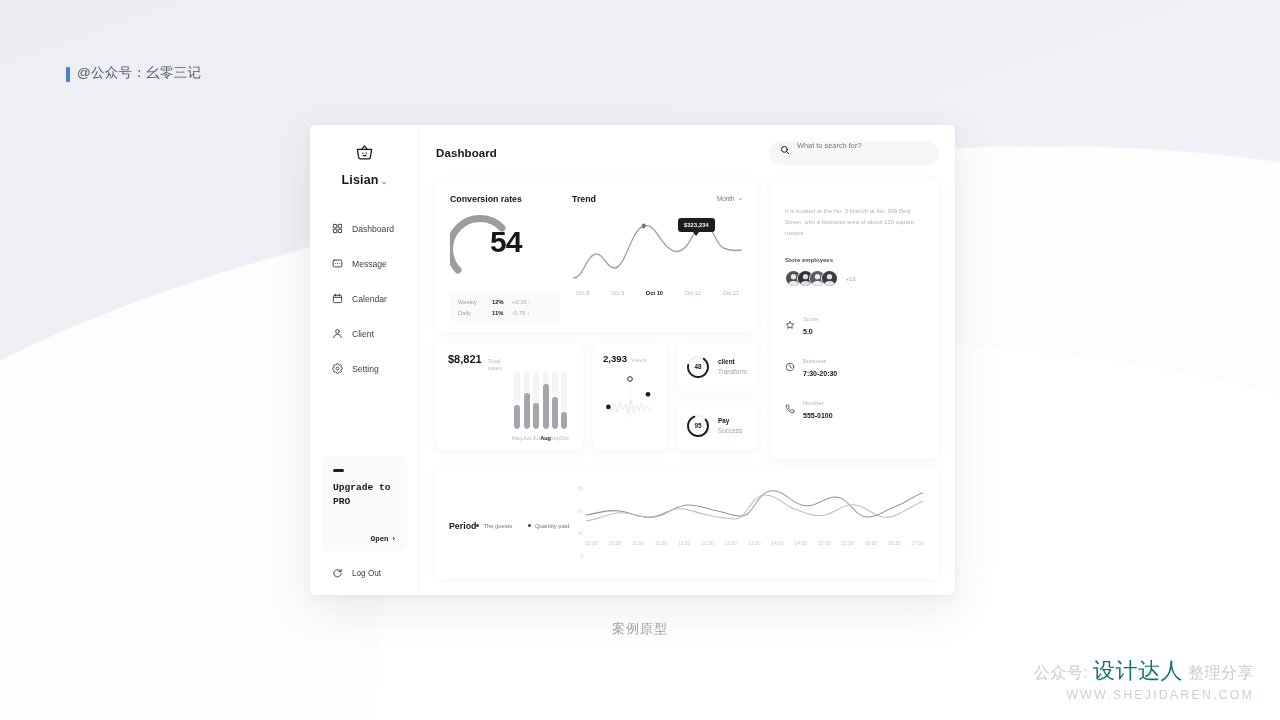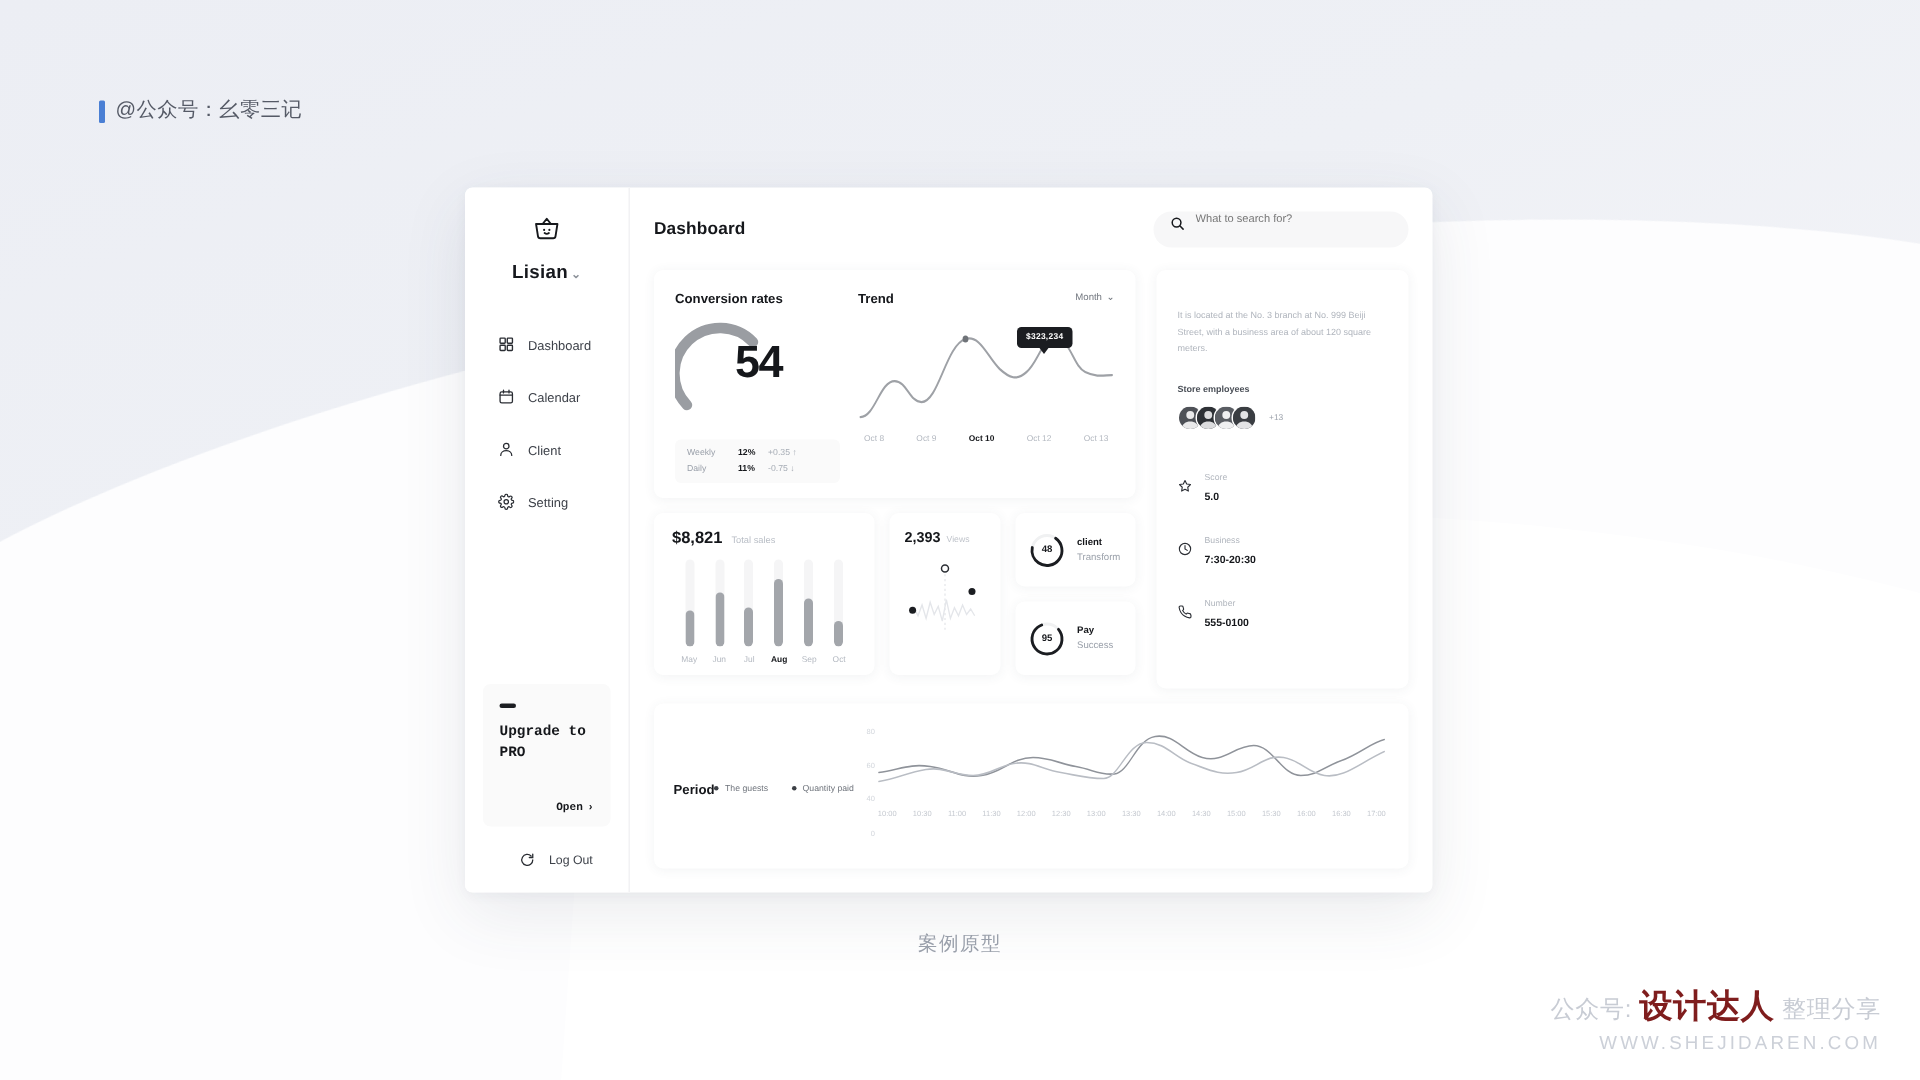--- a/index.html
+++ b/index.html
@@ -46,21 +46,21 @@
     position: absolute; left: 0; right: 0; top: 620px;
     text-align: center;
     font-size: 13px; color: #9aa0ab; letter-spacing: 1px;
   }
 
   .wm-bottom {
     position: absolute; right: 26px; bottom: 18px;
     text-align: right; color: #c8ccd4; user-select: none;
   }
   .wm-bottom .l1 { font-size: 16px; letter-spacing: .5px; }
-  .wm-bottom .l1 .big { font-size: 22px; font-weight: 700; color: #7f1d1d; }
+  .wm-bottom .l1 .big { font-size: 22px; font-weight: 400; color: #0f766e; }
   .wm-bottom .l2 { font-size: 12.5px; letter-spacing: 2.1px; margin-top: 2px; color: #ccd0d8; }
 
   
   .app {
     position: absolute; left: 310px; top: 125px;
     width: 645px; height: 470px;
     background: #ffffff;
     border-radius: 5px;
     box-shadow: 0 14px 44px rgba(60,70,90,.10), 0 2px 8px rgba(60,70,90,.05);
     display: flex; overflow: hidden;
@@ -104,21 +104,21 @@
   }
   .promo .dash { width: 11px; height: 3px; background: #1c1e22; border-radius: 2px; margin-bottom: 9px; }
   .promo .ptitle { font-size: 9.6px; font-weight: 700; color: #15171b; line-height: 1.45; }
   .promo .open {
     position: absolute; right: 11px; bottom: 8px;
     font-size: 7.4px; font-weight: 700; color: #15171b;
     display: flex; align-items: flex-end; gap: 3px; cursor: pointer;
   }
   .logout {
     display: flex; align-items: center; gap: 9px;
-    padding: 0 0 0 36px; height: 44px;
+    padding: 0 0 0 22px; height: 44px;
     font-size: 8.2px; color: #3d4149; cursor: pointer;
   }
   .logout .ic { width: 11px; height: 11px; color: #2a2d33; }
 
   
   .main { flex: 1; padding: 16px 16px 0 16px; display:flex; flex-direction: column; }
   .topbar { display: flex; align-items: center; justify-content: space-between; }
   .page-title { font-size: 11.5px; font-weight: 700; color: #15171b; letter-spacing: .1px; }
   .search {
     width: 170px; height: 24px;
@@ -181,21 +181,21 @@
   }
   .trend-svg { margin-top: 4px; }
   .trend-xaxis {
     display: flex; justify-content: space-between;
     font-size: 5.6px; color: #b3b8c0; padding: 0 4px;
   }
   .trend-xaxis .on { color: #15171b; font-weight: 700; }
 
   
   .row-mid { display: flex; gap: 10px; height: 108px; }
-  .sales { flex: 1; padding: 11px 12px 9px; display: flex; flex-direction: column; }
+  .sales { flex: 1; padding: 11px 12px 9px; display: flex; flex-direction: row; }
   .sales-head { display: flex; align-items: baseline; gap: 6px; }
   .sales-head .amt { font-size: 11px; font-weight: 700; color: #15171b; }
   .sales-head .sub { font-size: 6.2px; color: #b9bec6; }
   .bars { flex: 1; display: flex; align-items: flex-end; gap: 0; justify-content: space-between; padding: 8px 2px 0; }
   .bar-col { width: 16%; display: flex; flex-direction: column; align-items: center; }
   .bar-track {
     width: 6px; height: 58px; background: #f5f5f6; border-radius: 3px;
     display: flex; align-items: flex-end; overflow: hidden;
   }
   .bar-fill { width: 100%; background: #a3a6ab; border-radius: 3px; }
@@ -289,20 +289,29 @@
       <div class="nav-item">
         <span class="ic">
           <svg viewBox="0 0 24 24" fill="none" stroke="#2a2d33" stroke-width="2">
               <rect x="3" y="3" width="7.5" height="7.5" rx="1"></rect>
               <rect x="13.5" y="3" width="7.5" height="7.5" rx="1"></rect>
               <rect x="3" y="13.5" width="7.5" height="7.5" rx="1"></rect>
               <rect x="13.5" y="13.5" width="7.5" height="7.5" rx="1"></rect>
             </svg>
         </span>
         <span>Dashboard</span>
+      </div>
+      <div class="nav-item">
+        <span class="ic">
+          <svg viewBox="0 0 24 24" fill="none" stroke="#2a2d33" stroke-width="1.9" stroke-linecap="round">
+              <rect x="2.5" y="4.5" width="19" height="15" rx="2.5"></rect>
+              <path d="M7 12h.01M12 12h.01M17 12h.01"></path>
+            </svg>
+        </span>
+        <span>Message</span>
       </div>
       <div class="nav-item">
         <span class="ic">
           <svg viewBox="0 0 24 24" fill="none" stroke="#2a2d33" stroke-width="1.9" stroke-linecap="round">
               <rect x="3" y="5" width="18" height="16" rx="2.5"></rect>
               <path d="M3 9.5h18M8 2.5v4M16 2.5v4"></path>
             </svg>
         </span>
         <span>Calendar</span>
       </div>

